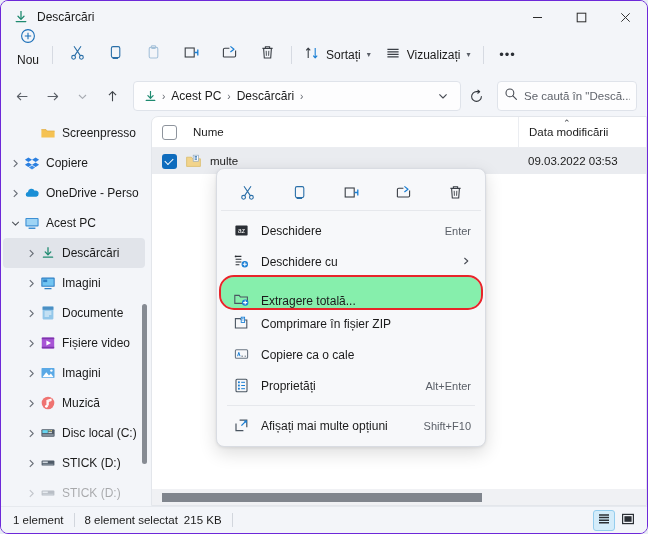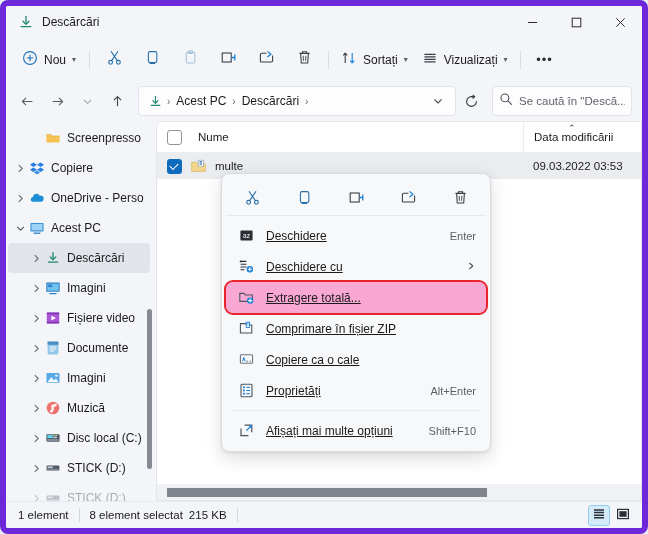--- a/index.html
+++ b/index.html
@@ -7,21 +7,21 @@
     width: 648px; height: 534px;
     font-family: "Liberation Sans", sans-serif;
     background: #e9eef5;
     overflow: hidden;
   }
   .window {
     position: absolute; left: 0; top: 0;
     width: 648px; height: 534px;
     background: #f3f5f9;
     border-radius: 8px;
-    border: 6px solid #6d28d9;
+    border: 1px solid #6d28d9;
     overflow: hidden;
     display: flex; flex-direction: column;
   }
 
   
   .titlebar {
     height: 32px; flex: 0 0 32px;
     display: flex; align-items: center;
     background: #f3f5f9;
     padding-left: 12px;
@@ -39,21 +39,21 @@
   .cmdbar {
     height: 43px; flex: 0 0 43px;
     display: flex; align-items: center;
     padding: 0 10px;
     background: #f3f5f9;
     gap: 0px;
   }
   .cmd-new {
     display: flex; align-items: center; gap: 6px;
     padding: 5px 8px 5px 6px; border-radius: 4px;
-    font-size: 12px; color: #1b1b1b;
+    font-size: 12px; color: #1b1b1b; flex-direction: column;
   }
   .cmd-icon-btn {
     width: 38px; height: 32px; border-radius: 4px;
     display: flex; align-items: center; justify-content: center;
   }
   .cmd-icon-btn.disabled { opacity: 0.38; }
   .cmd-text-btn {
     display: flex; align-items: center; gap: 6px;
     padding: 5px 7px; border-radius: 4px;
     font-size: 12px; color: #1b1b1b;
@@ -231,25 +231,26 @@
   }
   .ctx-item {
     height: 31px; display: flex; align-items: center;
     padding: 0 10px 0 10px; border-radius: 4px;
     font-size: 12px; color: #1b1b1b;
     position: relative;
   }
   .ctx-item.highlighted {
     outline: 2px solid #e8252a;
     outline-offset: 0px;
-    border-radius: 7px;
-    background: #f9a8d4;
+    border-radius: 13px;
+    background: #86efac;
+    align-items: flex-end;
   }
   .ctx-ic { width: 20px; flex: 0 0 20px; margin-right: 10px; display: flex; align-items: center; justify-content: center; }
-  .ctx-lbl { flex: 1 1 auto; text-decoration: underline; }
+  .ctx-lbl { flex: 1 1 auto; }
   .ctx-acc { font-size: 11px; color: #5a5f67; margin-left: 10px; }
   .ctx-arrow { font-size: 10px; color: #4a4e56; margin-left: 10px; }
   .ctx-div { height: 1px; background: #e6e8ec; margin: 4px 6px; }
 </style>
 </head>
 <body>
 
 <div class="window">
 
   <div class="titlebar">
@@ -526,42 +527,42 @@
             <span class="tl">Imagini</span>
           </div>
           <div class="tree-item indent-2">
             <span class="tw">
               <svg width="11" height="11" viewBox="0 0 11 11">
                 <path d="M3.8 2.2 L7.2 5.5 L3.8 8.8" stroke="#6b7079" stroke-width="1.1" fill="none" stroke-linejoin="round"></path>
               </svg>
             </span>
             <span class="ti">
               <svg width="16" height="16" viewBox="0 0 16 16">
+                <rect x="2.6" y="1.6" width="10.8" height="12.8" rx="0.8" fill="#93c7ea"></rect>
+                <rect x="2.6" y="1.6" width="10.8" height="3.2" fill="#4a8fc4"></rect>
+                <path d="M4.6 7 L11.4 7 M4.6 9 L11.4 9 M4.6 11 L9 11" stroke="#fff" stroke-width="0.9"></path>
+              </svg>
+            </span>
+            <span class="tl">Documente</span>
+          </div>
+          <div class="tree-item indent-2">
+            <span class="tw">
+              <svg width="11" height="11" viewBox="0 0 11 11">
+                <path d="M3.8 2.2 L7.2 5.5 L3.8 8.8" stroke="#6b7079" stroke-width="1.1" fill="none" stroke-linejoin="round"></path>
+              </svg>
+            </span>
+            <span class="ti">
+              <svg width="16" height="16" viewBox="0 0 16 16">
                 <rect x="1.8" y="2.6" width="12.4" height="10.8" rx="1" fill="#a855d6"></rect>
                 <rect x="1.8" y="2.6" width="12.4" height="1.6" fill="#7e35ad"></rect>
                 <rect x="1.8" y="11.8" width="12.4" height="1.6" fill="#7e35ad"></rect>
                 <path d="M6.4 5.6 L11 8 L6.4 10.4 Z" fill="#fff"></path>
               </svg>
             </span>
             <span class="tl">Fișiere video</span>
-          </div>
-          <div class="tree-item indent-2">
-            <span class="tw">
-              <svg width="11" height="11" viewBox="0 0 11 11">
-                <path d="M3.8 2.2 L7.2 5.5 L3.8 8.8" stroke="#6b7079" stroke-width="1.1" fill="none" stroke-linejoin="round"></path>
-              </svg>
-            </span>
-            <span class="ti">
-              <svg width="16" height="16" viewBox="0 0 16 16">
-                <rect x="2.6" y="1.6" width="10.8" height="12.8" rx="0.8" fill="#93c7ea"></rect>
-                <rect x="2.6" y="1.6" width="10.8" height="3.2" fill="#4a8fc4"></rect>
-                <path d="M4.6 7 L11.4 7 M4.6 9 L11.4 9 M4.6 11 L9 11" stroke="#fff" stroke-width="0.9"></path>
-              </svg>
-            </span>
-            <span class="tl">Documente</span>
           </div>
           <div class="tree-item indent-2">
             <span class="tw">
               <svg width="11" height="11" viewBox="0 0 11 11">
                 <path d="M3.8 2.2 L7.2 5.5 L3.8 8.8" stroke="#6b7079" stroke-width="1.1" fill="none" stroke-linejoin="round"></path>
               </svg>
             </span>
             <span class="ti">
               <svg width="16" height="16" viewBox="0 0 16 16">
                 <rect x="1.5" y="3" width="13" height="10" rx="0.8" fill="#5aa9e6"></rect>

